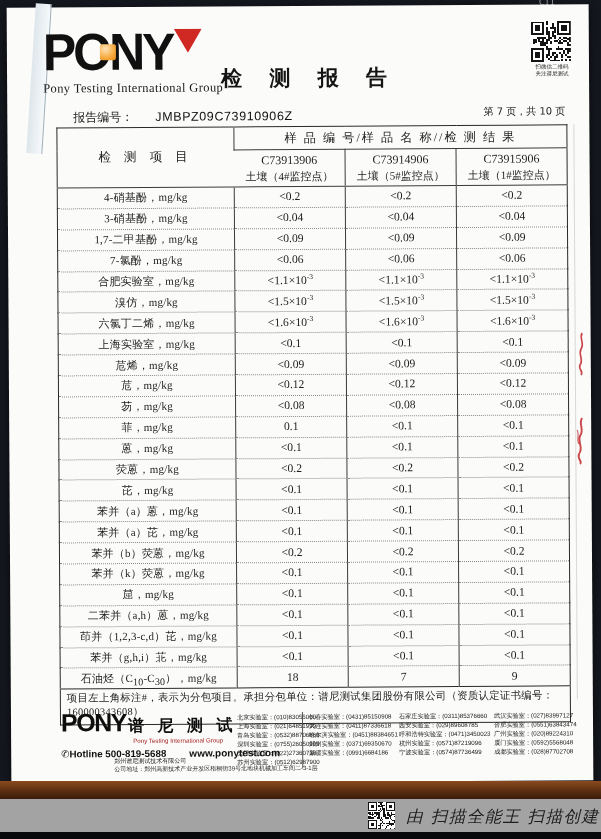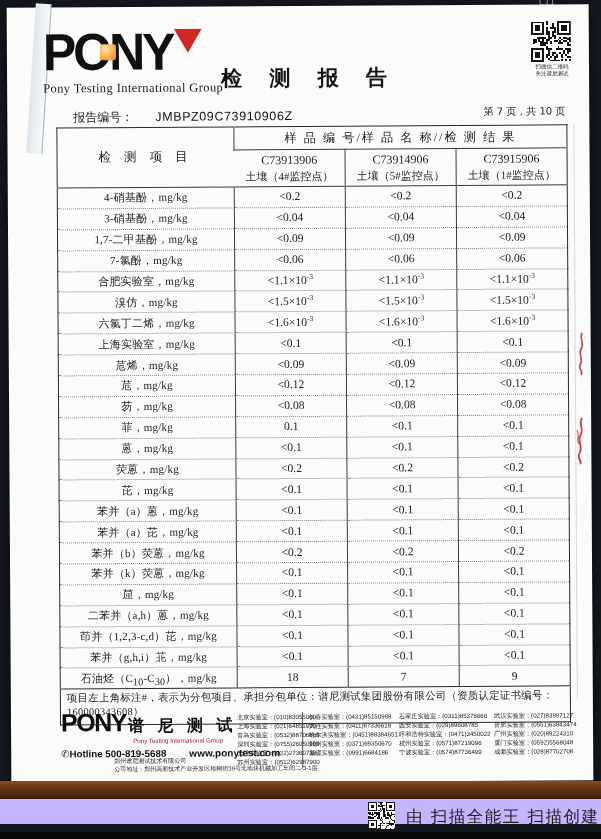--- a/index.html
+++ b/index.html
@@ -81,21 +81,21 @@
   .f-site{margin-left:23px;font-size:10px;}
   .hot-icon{font-weight:normal;}
   .labs-col{position:absolute;font-size:6.2px;line-height:9px;font-family:"Liberation Sans","DejaVu Sans",sans-serif;color:#1c1c1c;white-space:nowrap;}
   .labs-divider{position:absolute;left:291px;top:706px;width:1px;height:56px;background:#555;}
   .company-block{position:absolute;left:103px;top:751px;font-size:6px;line-height:7.5px;color:#1c1c1c;font-family:"Liberation Sans",sans-serif;white-space:nowrap;}
   
   .desk-band{
     position:absolute;left:0;right:0;top:781px;height:18px;
     background:linear-gradient(to bottom,#8a4a1e,#5c2e12 55%,#381c0a);
   }
-  .scan-bar{position:absolute;left:0;right:0;top:799px;height:25px;background:#c4b5fd;}
+  .scan-bar{position:absolute;left:0;right:0;top:799px;height:33px;background:#a3a3a3;font-style:italic;}
   .scan-bar .qr{position:absolute;left:368px;top:3px;width:27px;height:27px;}
   .scan-text{
     position:absolute;left:406px;top:7px;font-size:16.5px;letter-spacing:1.5px;
     color:#1e1e1e;font-family:"DejaVu Sans",sans-serif;
   }
   .bottom-strip{position:absolute;left:0;right:0;bottom:0;height:7px;background:#08090b;}
   .redmark{position:absolute;}
 </style>
 </head>
 <body>

